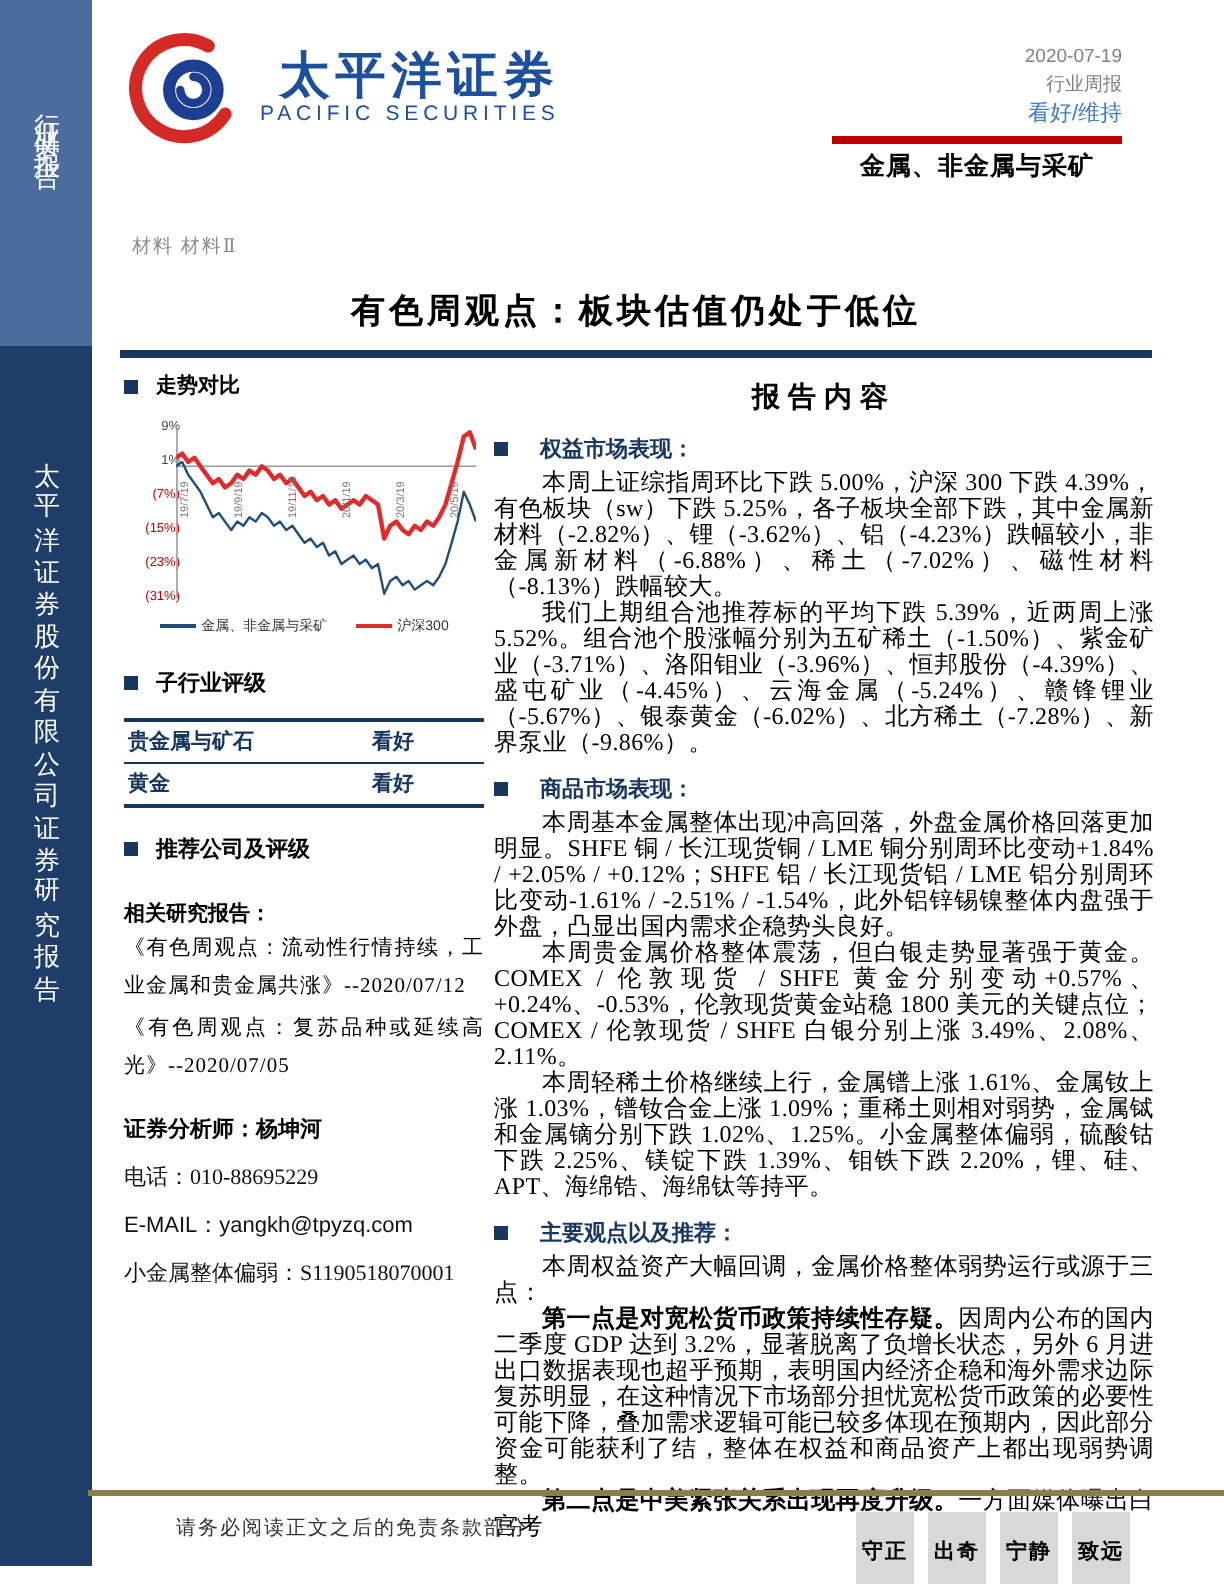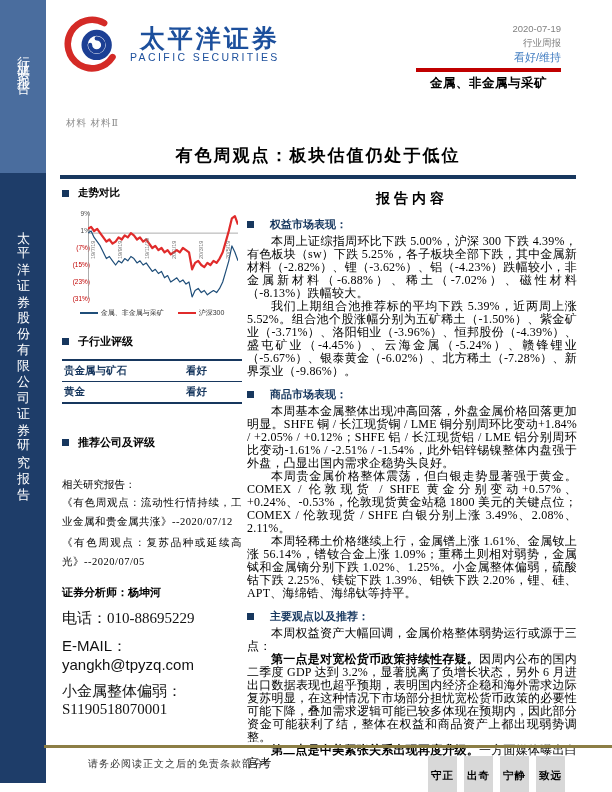--- a/index.html
+++ b/index.html
@@ -45,25 +45,25 @@
         font-family:"Liberation Sans",sans-serif;transform:rotate(-90deg);transform-origin:top left;}
   .legend{position:absolute;left:0;top:102px;width:100%;display:flex;justify-content:center;
           gap:14px;font-size:7px;color:#333;font-family:"Liberation Sans",sans-serif;}
   .legend .sw{display:inline-block;width:18px;height:2px;vertical-align:middle;margin-right:3px;}
   .subtab{margin-top:10px;border-top:2px solid #17375e;border-bottom:2px solid #17375e;}
   .subtab .row{display:flex;font-size:10.5px;font-weight:bold;color:#17375e;
                padding:3px 0 3px 2px;}
   .subtab .row + .row{border-top:1px solid #17375e;}
   .subtab .nm{flex:1;}
   .subtab .rt{width:56px;}
-  .reco-h{margin-top:31px;}
-  .rel-h{margin-top:28px;font-size:10.5px;font-weight:normal;}
+  .reco-h{margin-top:13px;}
+  .rel-h{margin-top:18px;font-size:10.5px;font-weight:bold;}
   .rel-item{font-size:10.5px;line-height:1.8;text-align:justify;letter-spacing:0.5px;margin-top:2px;}
   .analyst{margin-top:13px;font-size:11px;font-weight:bold;}
-  .contact{margin-top:9px;font-size:15px;font-family:"Liberation Sans",sans-serif;color:#111;}
+  .contact{margin-top:9px;font-size:11px;font-family:"Liberation Sans",sans-serif;color:#111;}
   .contact.serif{font-family:"Liberation Serif",serif;}
   
   .rightcol{position:absolute;left:247px;top:190px;width:330px;}
   .rc-head{font-size:14px;font-weight:bold;letter-spacing:4px;text-align:center;}
   .sec-h{display:flex;align-items:center;color:#17375e;font-weight:bold;font-size:11px;
          margin:9px 0 3px 0;}
   .sec-h .bullet{margin-right:16px;}
   .para{margin:0;font-size:12px;line-height:13px;text-align:justify;text-indent:2em;
         letter-spacing:0.2px;}
   .para b{letter-spacing:0.2px;}
@@ -185,21 +185,21 @@
     </div>
     <p class="para"><b></b><span>本周上证综指周环比下跌 5.00%，沪深 300 下跌 4.39%，有色板块（sw）下跌 5.25%，各子板块全部下跌，其中金属新材料（-2.82%）、锂（-3.62%）、铝（-4.23%）跌幅较小，非金属新材料（-6.88%）、稀土（-7.02%）、磁性材料（-8.13%）跌幅较大。</span></p>
     <p class="para"><b></b><span>我们上期组合池推荐标的平均下跌 5.39%，近两周上涨 5.52%。组合池个股涨幅分别为五矿稀土（-1.50%）、紫金矿业（-3.71%）、洛阳钼业（-3.96%）、恒邦股份（-4.39%）、盛屯矿业（-4.45%）、云海金属（-5.24%）、赣锋锂业（-5.67%）、银泰黄金（-6.02%）、北方稀土（-7.28%）、新界泵业（-9.86%）。</span></p>
 
     <div class="sec-h">
       <span class="bullet"></span>
       <span>商品市场表现：</span>
     </div>
     <p class="para"><b></b><span>本周基本金属整体出现冲高回落，外盘金属价格回落更加明显。SHFE 铜 / 长江现货铜 / LME 铜分别周环比变动+1.84% / +2.05% / +0.12%；SHFE 铝 / 长江现货铝 / LME 铝分别周环比变动-1.61% / -2.51% / -1.54%，此外铝锌锡镍整体内盘强于外盘，凸显出国内需求企稳势头良好。</span></p>
     <p class="para"><b></b><span>本周贵金属价格整体震荡，但白银走势显著强于黄金。COMEX / 伦敦现货 / SHFE 黄金分别变动+0.57%、+0.24%、-0.53%，伦敦现货黄金站稳 1800 美元的关键点位；COMEX / 伦敦现货 / SHFE 白银分别上涨 3.49%、2.08%、2.11%。</span></p>
-    <p class="para"><b></b><span>本周轻稀土价格继续上行，金属镨上涨 1.61%、金属钕上涨 56.14%，镨钕合金上涨 1.09%；重稀土则相对弱势，金属铽和金属镝分别下跌 1.02%、1.25%。小金属整体偏弱，硫酸钴下跌 2.25%、镁锭下跌 1.39%、钼铁下跌 2.20%，锂、硅、APT、海绵锆、海绵钛等持平。</span></p>
+    <p class="para"><b></b><span>本周轻稀土价格继续上行，金属镨上涨 1.61%、金属钕上涨 1.03%，镨钕合金上涨 1.09%；重稀土则相对弱势，金属铽和金属镝分别下跌 1.02%、1.25%。小金属整体偏弱，硫酸钴下跌 2.25%、镁锭下跌 1.39%、钼铁下跌 2.20%，锂、硅、APT、海绵锆、海绵钛等持平。</span></p>
 
     <div class="sec-h">
       <span class="bullet"></span>
       <span>主要观点以及推荐：</span>
     </div>
     <p class="para"><b></b><span>本周权益资产大幅回调，金属价格整体弱势运行或源于三点：</span></p>
     <p class="para"><b>第一点是对宽松货币政策持续性存疑。</b><span>因周内公布的国内二季度 GDP 达到 3.2%，显著脱离了负增长状态，另外 6 月进出口数据表现也超乎预期，表明国内经济企稳和海外需求边际复苏明显，在这种情况下市场部分担忧宽松货币政策的必要性可能下降，叠加需求逻辑可能已较多体现在预期内，因此部分资金可能获利了结，整体在权益和商品资产上都出现弱势调整。</span></p>
     <p class="para"><b>第二点是中美紧张关系出现再度升级。</b><span>一方面媒体曝出白宫考</span></p>
   </div>
 

